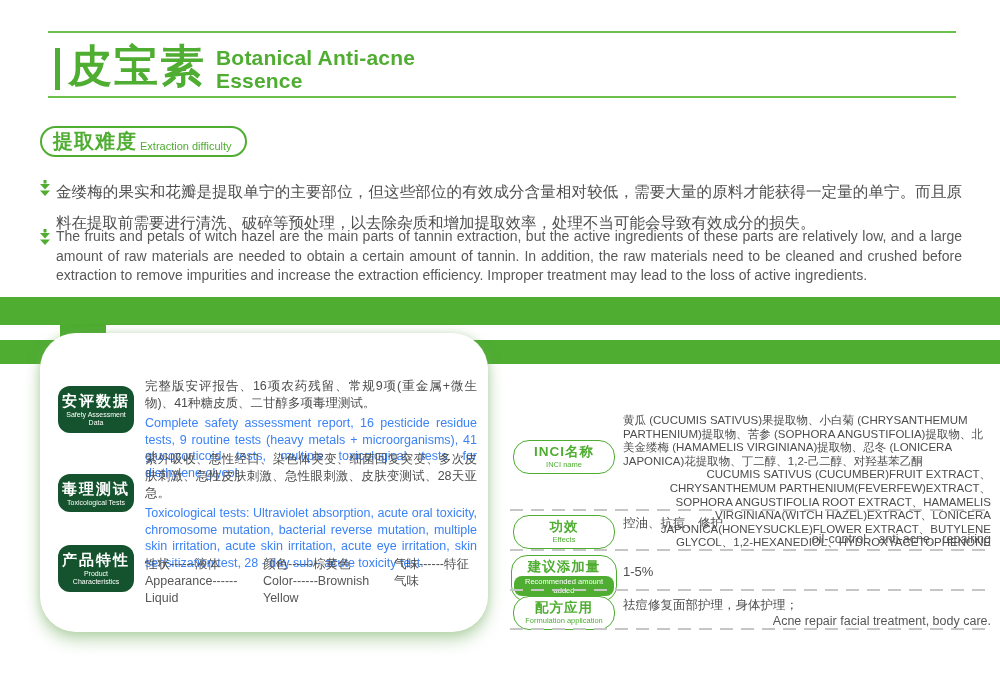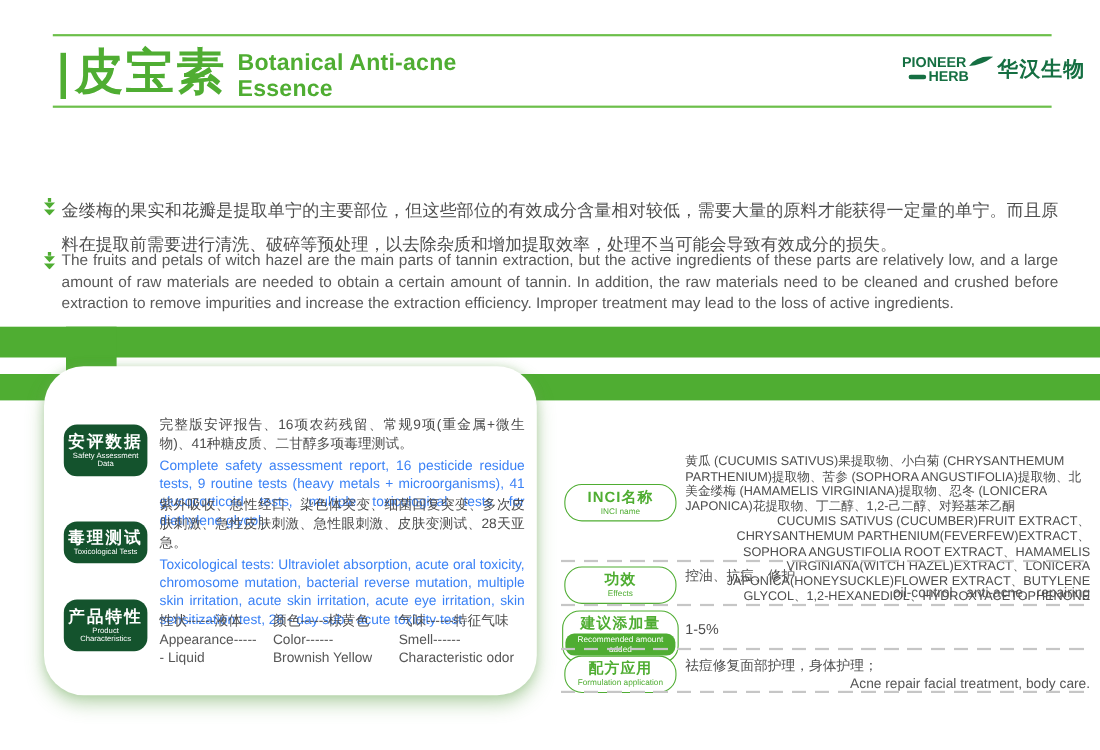--- a/index.html
+++ b/index.html
@@ -90,37 +90,26 @@
 
   <div id="rule-top" class="abs rule"></div>
   <div id="title-block" class="abs">
     <div id="title-vbar"></div>
     <div id="title-cn">皮宝素</div>
     <div id="title-en">
       <div>Botanical Anti-acne</div>
       <div>Essence</div>
     </div>
   </div>
-  <div id="logo" class="abs">
-    <div class="logo-en">
-      <div class="l1">
-        <span>PIONEER</span>
-        <svg width="24" height="11" viewBox="0 0 24 11" style="margin:-4px 0 2px 1px;">
-          <path d="M1 10 Q8 0 23 1.5 Q12 9.5 1 10 Z" fill="#156F42"></path>
-        </svg>
-      </div>
-      <div class="l2">
-        <span class="swoosh"></span>
-        <span>HERB</span>
-      </div>
-    </div>
-    <div class="logo-cn">华汉生物</div>
-  </div>
   <div id="rule-bottom" class="abs rule"></div>
 
+  <div id="section-pill" class="abs">
+    <span class="cn">提取难度</span>
+    <span class="en">Extraction difficulty</span>
+  </div>
 
   <div id="intro-cn" class="para">
     <svg class="marker" width="10" height="16" viewBox="0 0 10 16">
       <rect x="3.5" y="0" width="3" height="3.5" fill="#4FAD32"></rect>
       <path d="M0 4 h10 l-5 5.5 Z" fill="#4FAD32"></path>
       <path d="M0 10.5 h10 l-5 5.5 Z" fill="#4FAD32"></path>
     </svg>
     <span>金缕梅的果实和花瓣是提取单宁的主要部位，但这些部位的有效成分含量相对较低，需要大量的原料才能获得一定量的单宁。而且原料在提取前需要进行清洗、破碎等预处理，以去除杂质和增加提取效率，处理不当可能会导致有效成分的损失。</span>
   </div>
   <div id="intro-en" class="para">
@@ -169,21 +158,20 @@
         <div class="spec">
           <div class="cn">性状------液体</div>
           <div class="en">Appearance------ Liquid</div>
         </div>
         <div class="spec">
           <div class="cn">颜色------棕黄色</div>
           <div class="en">Color------Brownish Yellow</div>
         </div>
         <div class="spec">
           <div class="cn">气味------特征气味</div>
-          <div class="en">Smell------Characteristic odor</div>
         </div>
       </div>
     </div>
   </div>
 
   <div id="inci-text" class="rtext">
     <div class="cn">黄瓜 (CUCUMIS SATIVUS)果提取物、小白菊 (CHRYSANTHEMUM PARTHENIUM)提取物、苦参 (SOPHORA ANGUSTIFOLIA)提取物、北美金缕梅 (HAMAMELIS VIRGINIANA)提取物、忍冬 (LONICERA JAPONICA)花提取物、丁二醇、1,2-己二醇、对羟基苯乙酮</div>
     <div class="en">CUCUMIS SATIVUS (CUCUMBER)FRUIT EXTRACT、CHRYSANTHEMUM PARTHENIUM(FEVERFEW)EXTRACT、SOPHORA ANGUSTIFOLIA ROOT EXTRACT、HAMAMELIS VIRGINIANA(WITCH HAZEL)EXTRACT、LONICERA JAPONICA(HONEYSUCKLE)FLOWER EXTRACT、BUTYLENE GLYCOL、1,2-HEXANEDIOL、HYDROXYACETOPHENONE</div>
   </div>
   <div id="inci-pill" class="pill">

